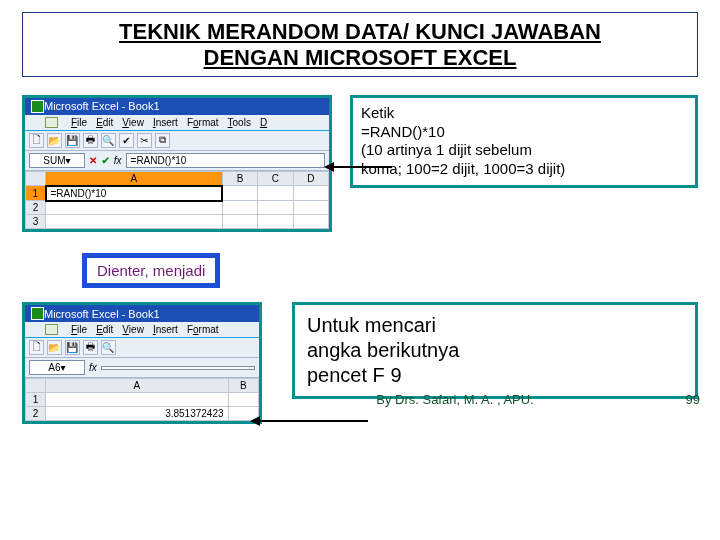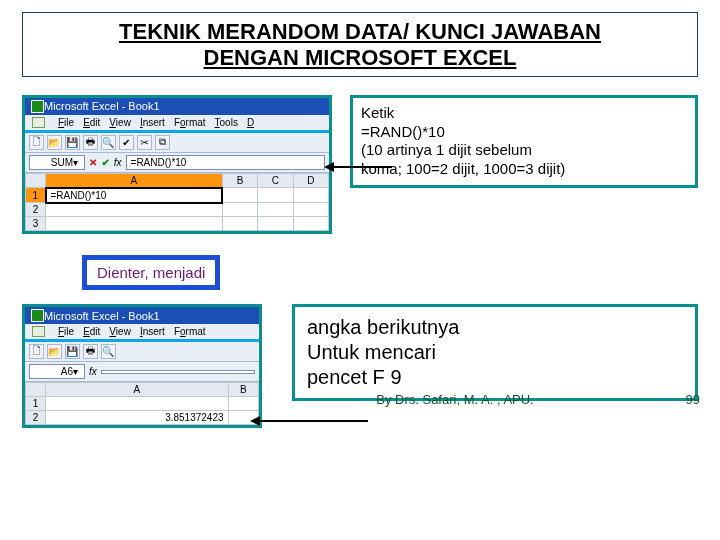--- a/index.html
+++ b/index.html
@@ -49,26 +49,26 @@
     font-size: 11px;
   }
   .xls-icon {
     width: 13px; height: 13px;
     background: #1a8a1a;
     display: inline-block;
     border: 1px solid #fff;
   }
   .menu-bar {
     background: #e8eff7;
-    padding: 2px 7px;
+    padding: 2px 20px;
     display: flex;
     gap: 9px;
     font-size: 10px;
     color: #000;
-    border-bottom: 3px solid #0ea5e9;
+    border-bottom: 1px solid #0ea5e9;
   }
   .menu-bar span u { text-decoration: underline; }
   .tool-row {
     background: #e8eff7;
     padding: 2px 4px;
     display: flex;
     gap: 3px;
     align-items: center;
     border-bottom: 1px solid #a9b8d0;
     min-height: 18px;
@@ -92,21 +92,21 @@
     font-size: 10px;
     border-bottom: 1px solid #a9b8d0;
   }
   .name-box {
     background: #fff;
     border: 1px solid #7a8fb0;
     padding: 1px 6px;
     min-width: 56px;
     font-size: 10px;
     display: flex;
-    justify-content: flex-end;
+    justify-content: center;
     align-items: center;
   }
   .fx-input {
     background: #fff;
     border: 1px solid #7a8fb0;
     padding: 1px 4px;
     font-size: 10px;
     flex: 1;
   }
   .red-x { color: #cc0000; font-weight: bold; }
@@ -356,22 +356,22 @@
         </div>
         <div class="gr">
           <div class="grh">2</div>
           <div class="gc cell-wide" style="text-align:right">3.851372423</div>
           <div class="gc"></div>
         </div>
       </div>
     </div>
 
     <div class="callout2">
+      <div>Untuk mencari</div>
       <div>angka berikutnya</div>
-      <div>Untuk mencari</div>
       <div>pencet F 9</div>
     </div>
   </div>
 
   <div class="arrow2"></div>
 
   
   <div class="footer">
     <span>By Drs. Safari, M. A. , APU.</span>
     <span class="page-num">99</span>

